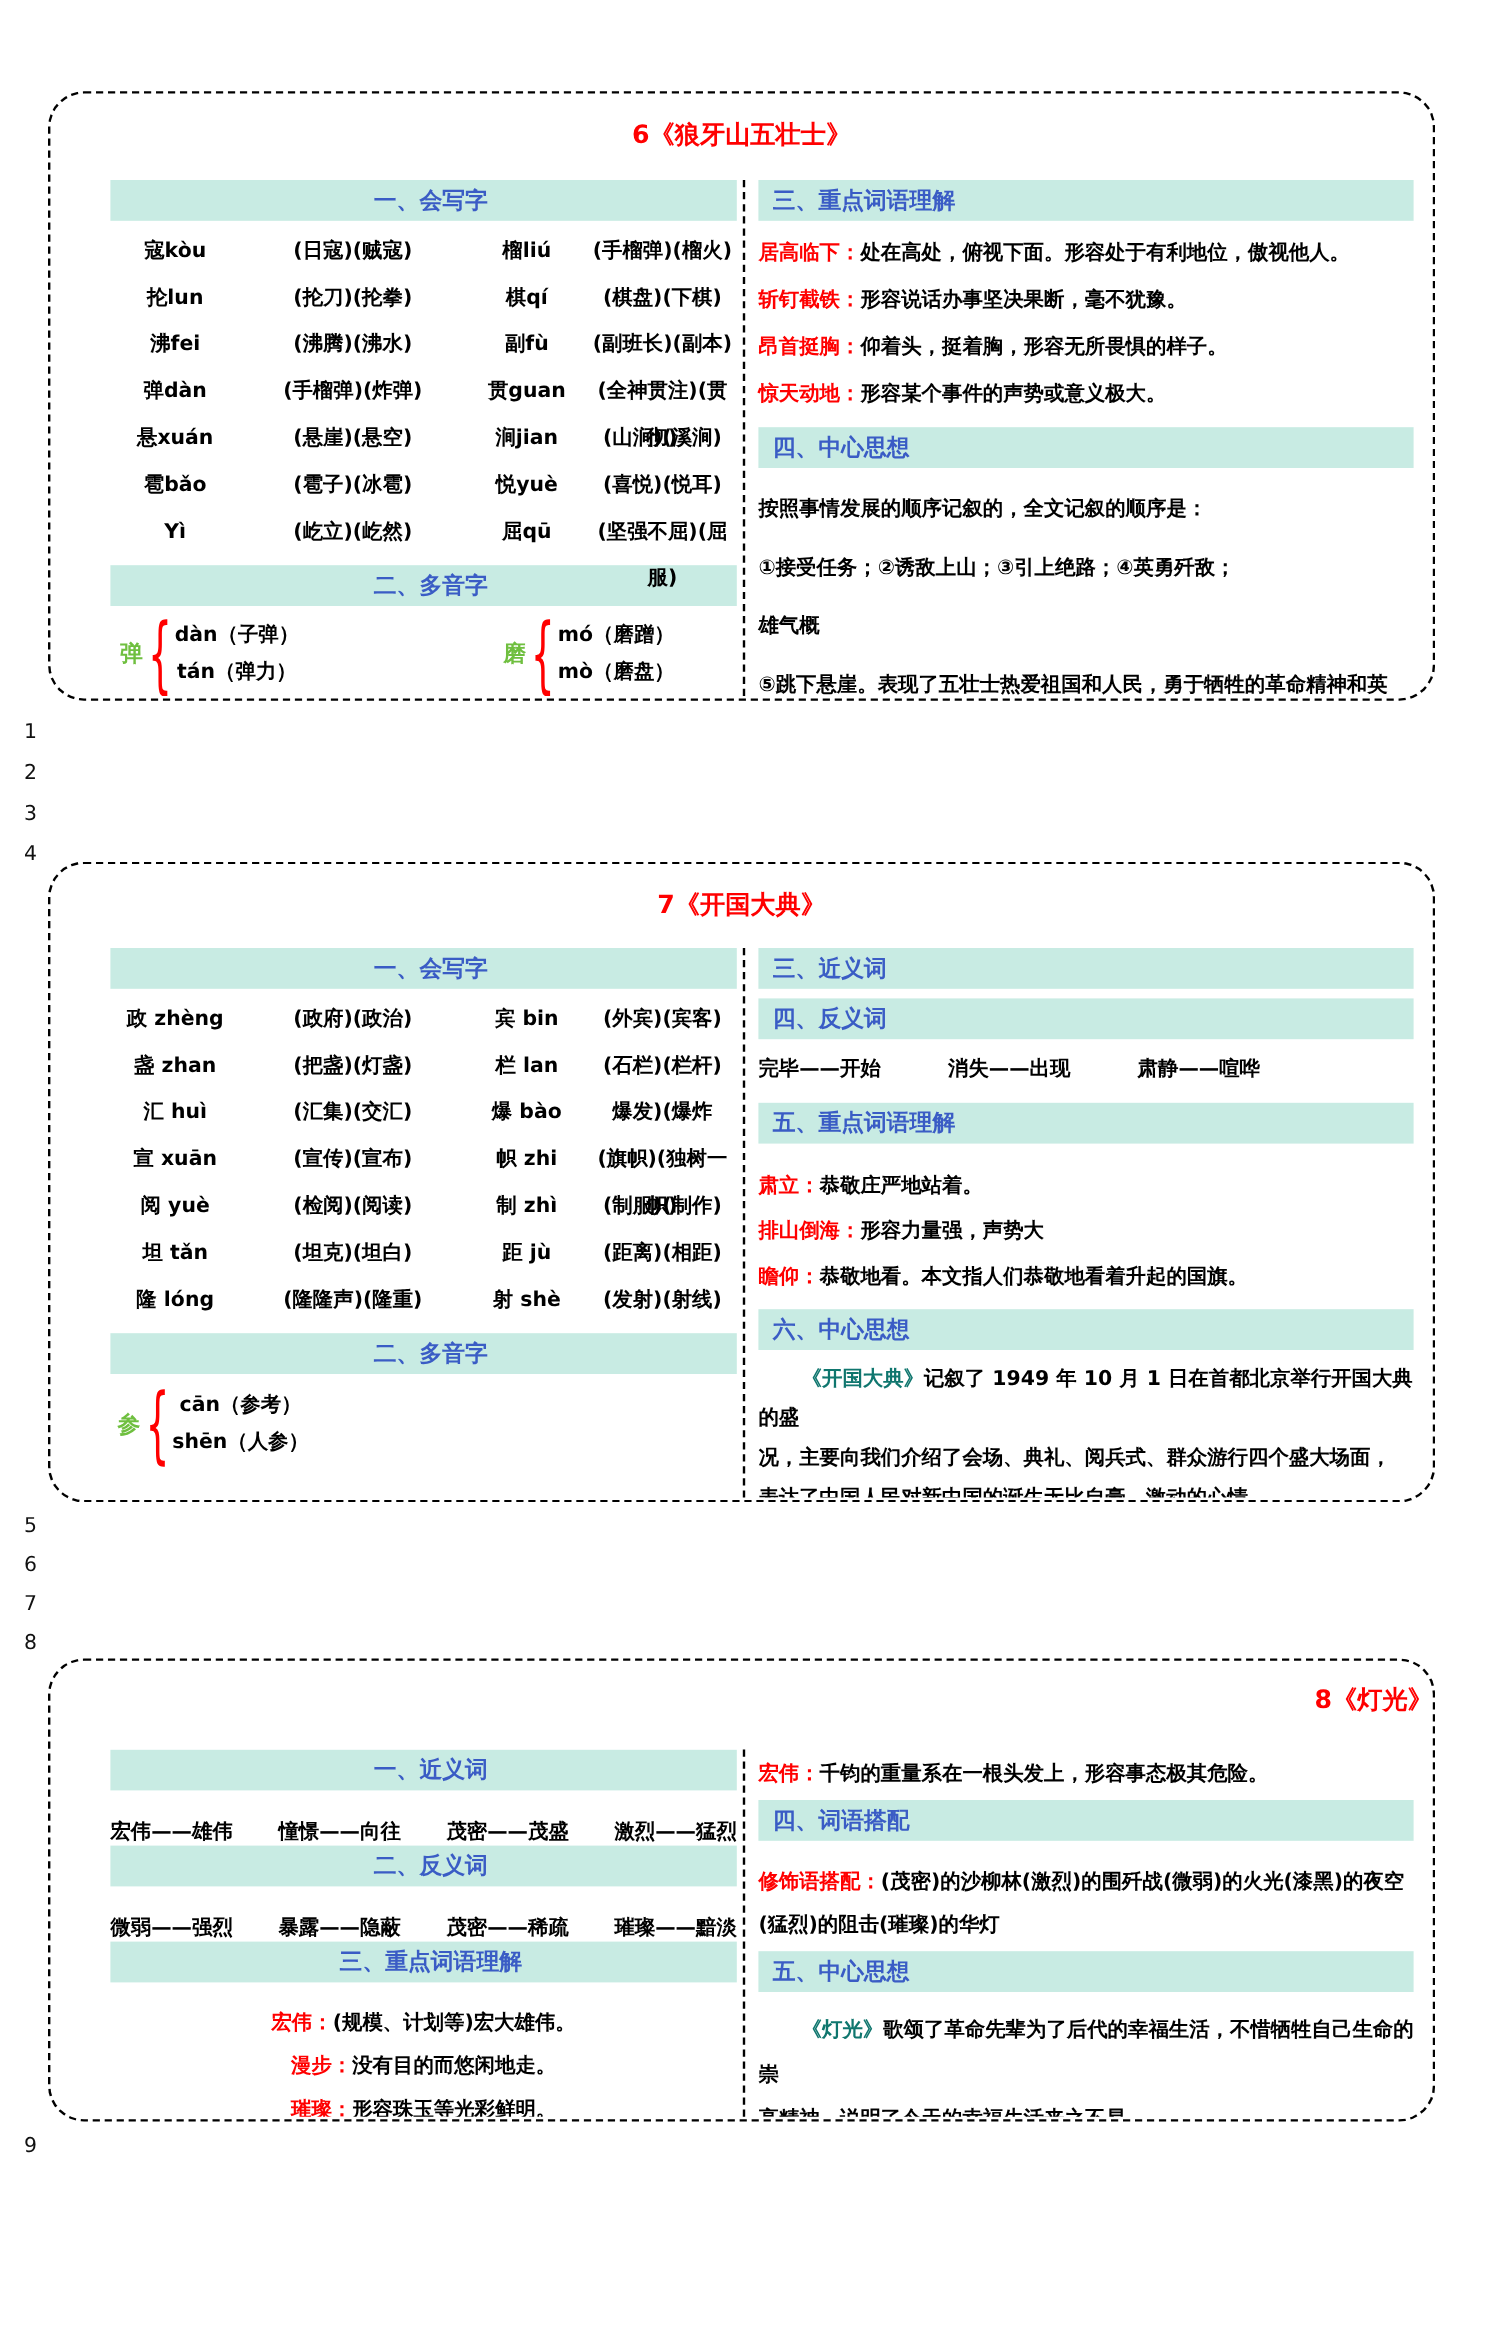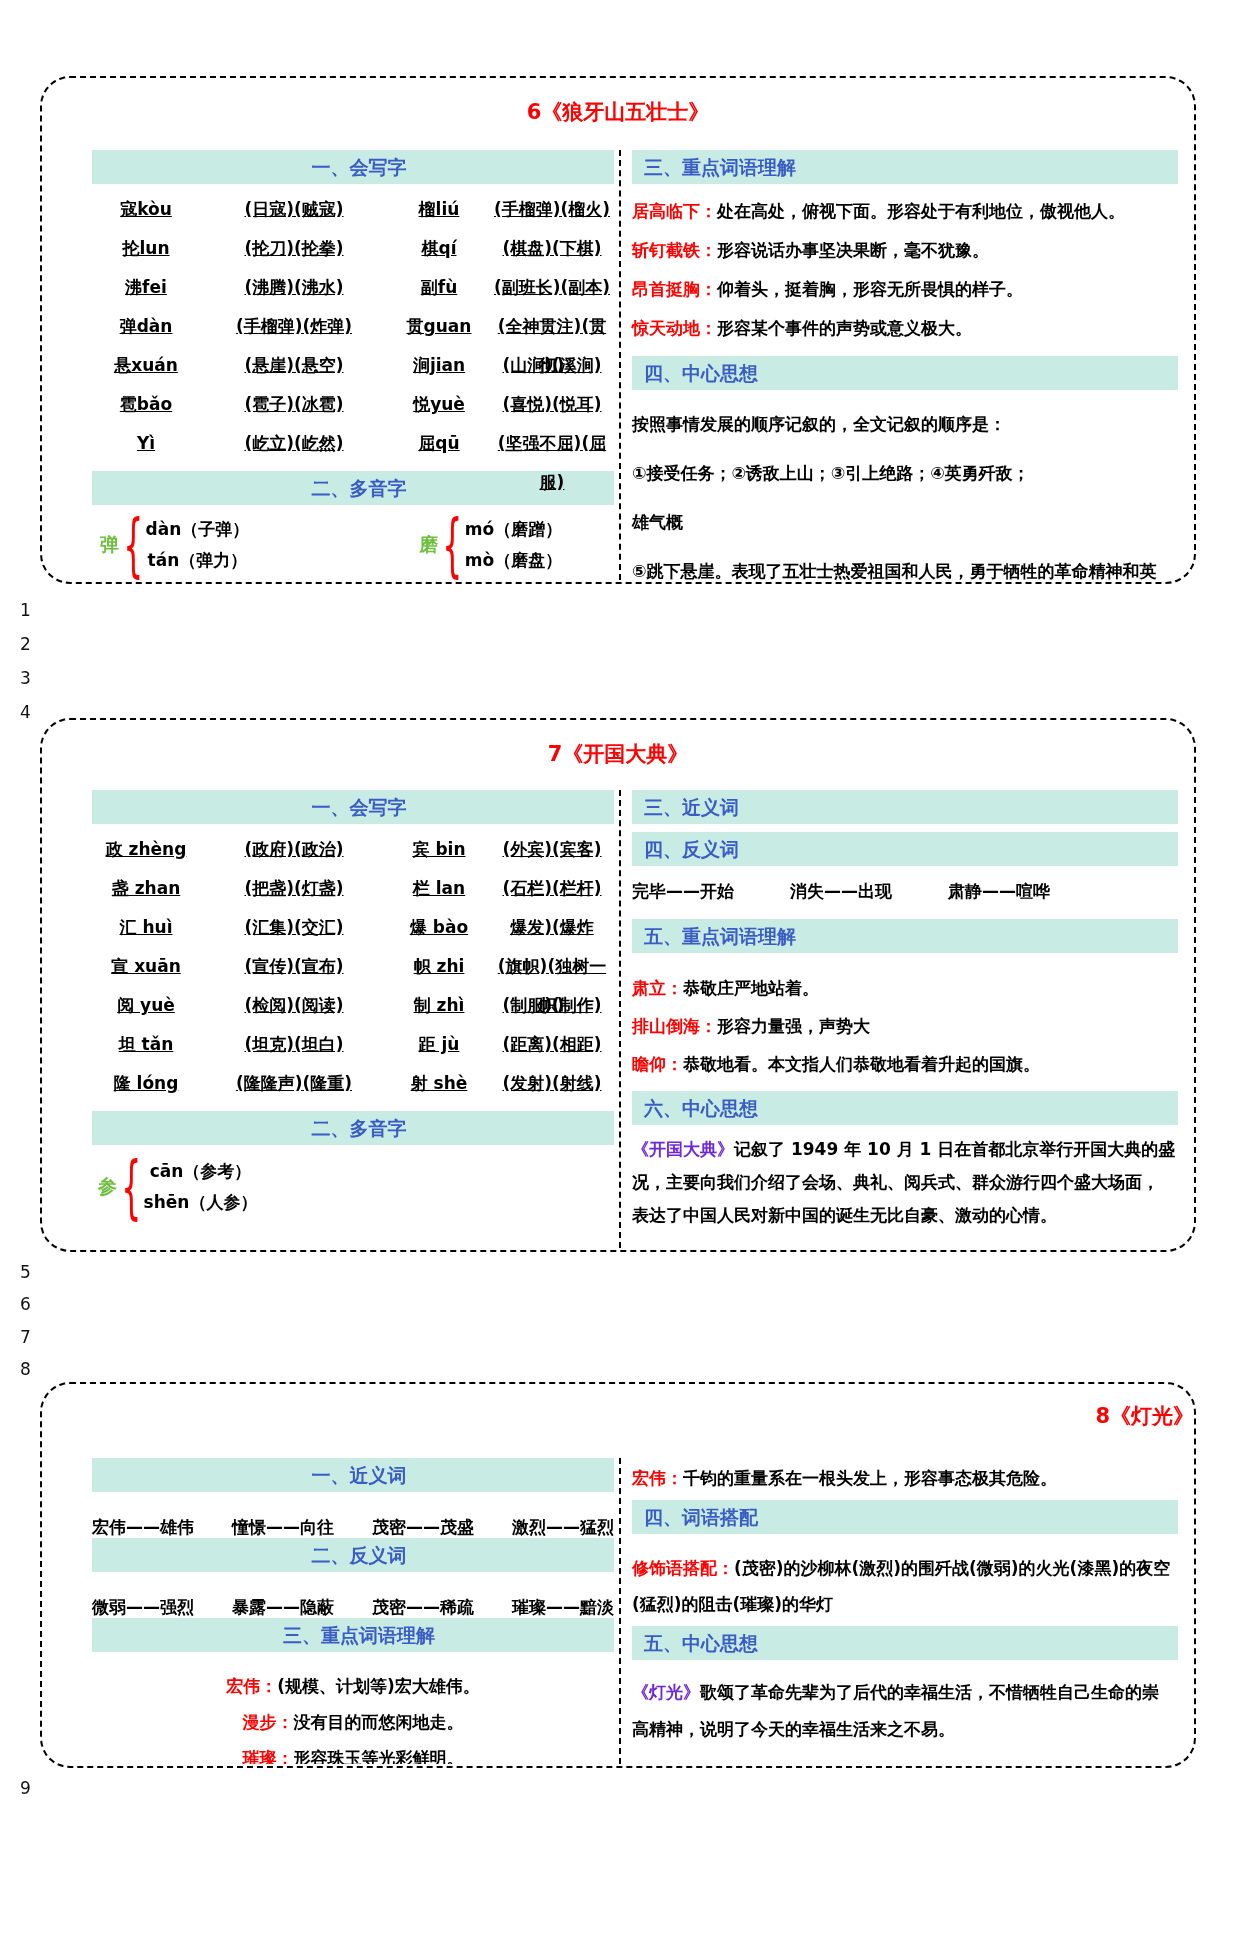--- a/index.html
+++ b/index.html
@@ -21,36 +21,36 @@
   .b1 .cols { top:72px; } .b2 .cols { top:70px; } .b3 .cols { top:74px; }
   .col { overflow:hidden; }
   .col-left  { width:575px; padding:0 5px 0 48px;text-align:center; }
   .col-right { flex:1; border-left:2px dashed #000; padding:0 14px 0 11px; }
   .sec-h {
     height:34px; line-height:34px; background:#c8ebe3; color:#3a5cc5;
     font-size:19px; padding-left:12px;
   }
   .sec-h:not(:first-child) { margin-top:8px; }
   .b3 .sec-h:not(:first-child) { margin-top:4px; }
-  .words { padding-top:6px;text-decoration:underline; }
+  .words { padding-top:6px; }
   .words .row { display:grid; grid-template-columns:108px 188px 102px 1fr; height:39px; line-height:39px; font-size:17px; }
   .defs { padding-top:16px; }
   .b1 .defs { padding-top:8px; }
   .def-line { line-height:38px; font-size:17px; }
   .b1 .def-line { line-height:39px; }
   .b3 .def-line { line-height:36px; }
   .b3 .col-right .defs:first-child { padding-top:2px; }
   .term { color:#ff0000; }
   .pairs { display:flex; gap:56px; padding-top:6px; height:45px; line-height:39px; font-size:17px; }
   .b3 .pairs { gap:0; justify-content:space-between; padding-top:16px; height:42px; line-height:38px; }
   .para { font-size:17px; }
   .b1 .para { padding-top:10px; } .b1 .para .pline { line-height:49px; }
   .b2 .para { padding-top:8px; }  .b2 .para .pline { line-height:33px; }
   .b3 .para { padding-top:14px; } .b3 .para .pline { line-height:37px; }
-  .red { color:#6d28d9; }
+  .red { color:#0f766e;margin-left:36px; }
   .poly { display:flex; }
   .b1 .poly { gap:170px; padding:8px 0 0 8px; }
   .b2 .poly { padding:10px 0 0 6px; }
   .pg { display:flex; align-items:center; }
   .pchar { color:#6fbf3f; font-size:19px; margin-right:2px; }
   .pbrace {
     color:#ff0000; font-size:70px; font-weight:normal; line-height:64px;
     display:inline-block; transform:scaleX(.45); margin:0 -10px;
   }
   .preads div { line-height:31px; font-size:17px; }

